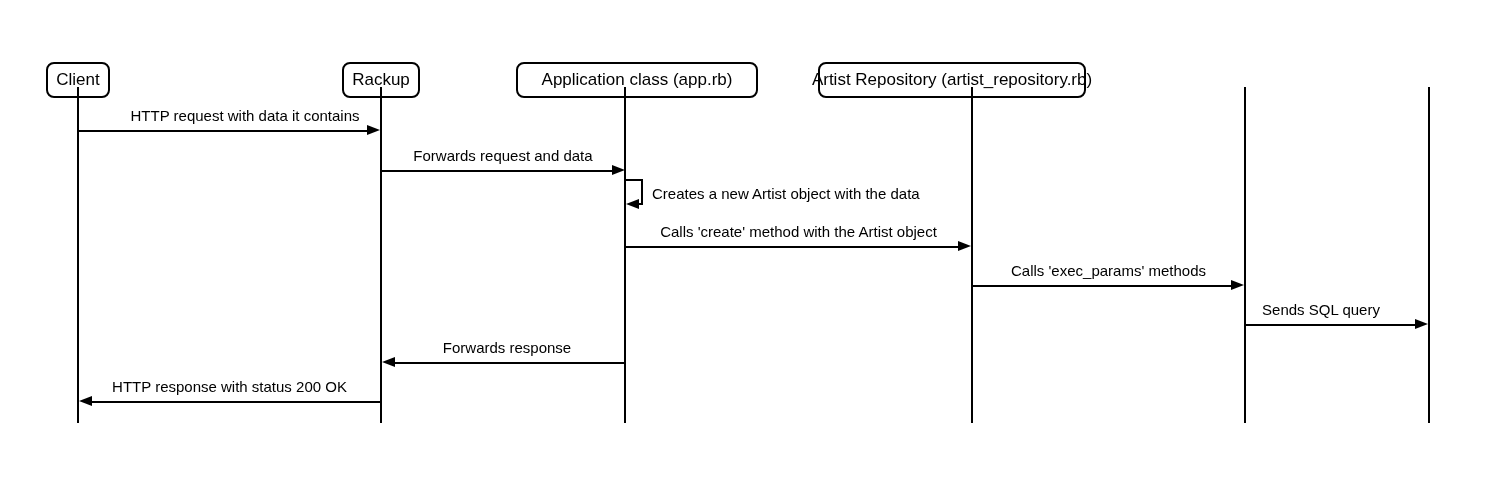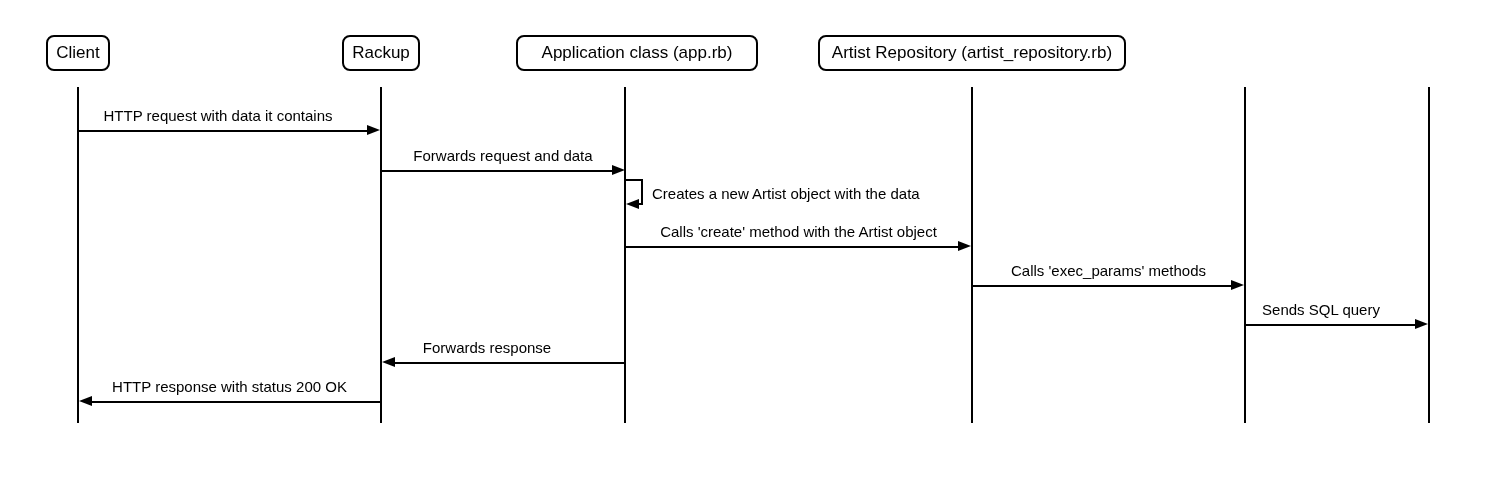--- a/index.html
+++ b/index.html
@@ -7,21 +7,21 @@
     position: relative;
     width: 1491px;
     height: 482px;
     background: #ffffff;
     font-family: "Liberation Sans", sans-serif;
     color: #000000;
     overflow: hidden;
   }
   .actor {
     position: absolute;
-    top: 35px;
+    top: 62px;
     height: 36px;
     box-sizing: border-box;
     border: 2px solid #000000;
     border-radius: 8px;
     background: #ffffff;
     display: flex;
     align-items: center;
     justify-content: center;
     font-size: 17px;
     white-space: nowrap;
@@ -63,36 +63,36 @@
     width: 0; height: 0;
     border-top: 5px solid transparent;
     border-bottom: 5px solid transparent;
     border-right: 13px solid #000000;
   }
 
   
   .a-client   { left: 46px;   width: 64px;  }
   .a-rackup   { left: 342px;  width: 78px;  }
   .a-app      { left: 516px;  width: 242px; }
-  .a-repo     { left: 818px;  width: 308px; }
+  .a-repo     { left: 818px;  width: 268px; }
   .a-dataconn { left: 1150px; width: 191px; }
   .a-db       { left: 1381px; width: 96px;  }
 
   
   .l-client   { left: 77px;   }
   .l-rackup   { left: 380px;  }
   .l-app      { left: 624px;  }
   .l-repo     { left: 971px;  }
   .l-dataconn { left: 1244px; }
   .l-db       { left: 1428px; }
 
   
   .m1-line  { left: 78px;  top: 130px; width: 289px; }
   .m1-arrow { left: 367px; top: 125px; }
-  .m1-label { left: 78px;  top: 107px; width: 280px; }
+  .m1-label { left: 78px;  top: 107px; width: 280px; padding-left: 27px; }
 
   
   .m2-line  { left: 381px; top: 170px; width: 231px; }
   .m2-arrow { left: 612px; top: 165px; }
   .m2-label { left: 381px; top: 147px; width: 244px; }
 
   
   .m3-top    { left: 626px; top: 179px; width: 17px; }
   .m3-right  { left: 641px; top: 179px; height: 26px; }
   .m3-bottom { left: 634px; top: 203px; width: 9px; }
@@ -110,21 +110,21 @@
   .m5-label { left: 973px;  top: 262px; width: 271px; }
 
   
   .m6-line  { left: 1246px; top: 324px; width: 169px; }
   .m6-arrow { left: 1415px; top: 319px; }
   .m6-label { left: 1246px; top: 301px; width: 150px; }
 
   
   .m7-line  { left: 395px; top: 362px; width: 229px; }
   .m7-arrow { left: 382px; top: 357px; }
-  .m7-label { left: 382px; top: 339px; width: 210px; }
+  .m7-label { left: 382px; top: 339px; width: 210px; padding-left: 20px; }
 
   
   .m8-line  { left: 92px; top: 401px; width: 288px; }
   .m8-arrow { left: 79px; top: 396px; }
   .m8-label { left: 79px; top: 378px; width: 301px; }
 </style>
 </head>
 <body>
 
 <div id="canvas">

